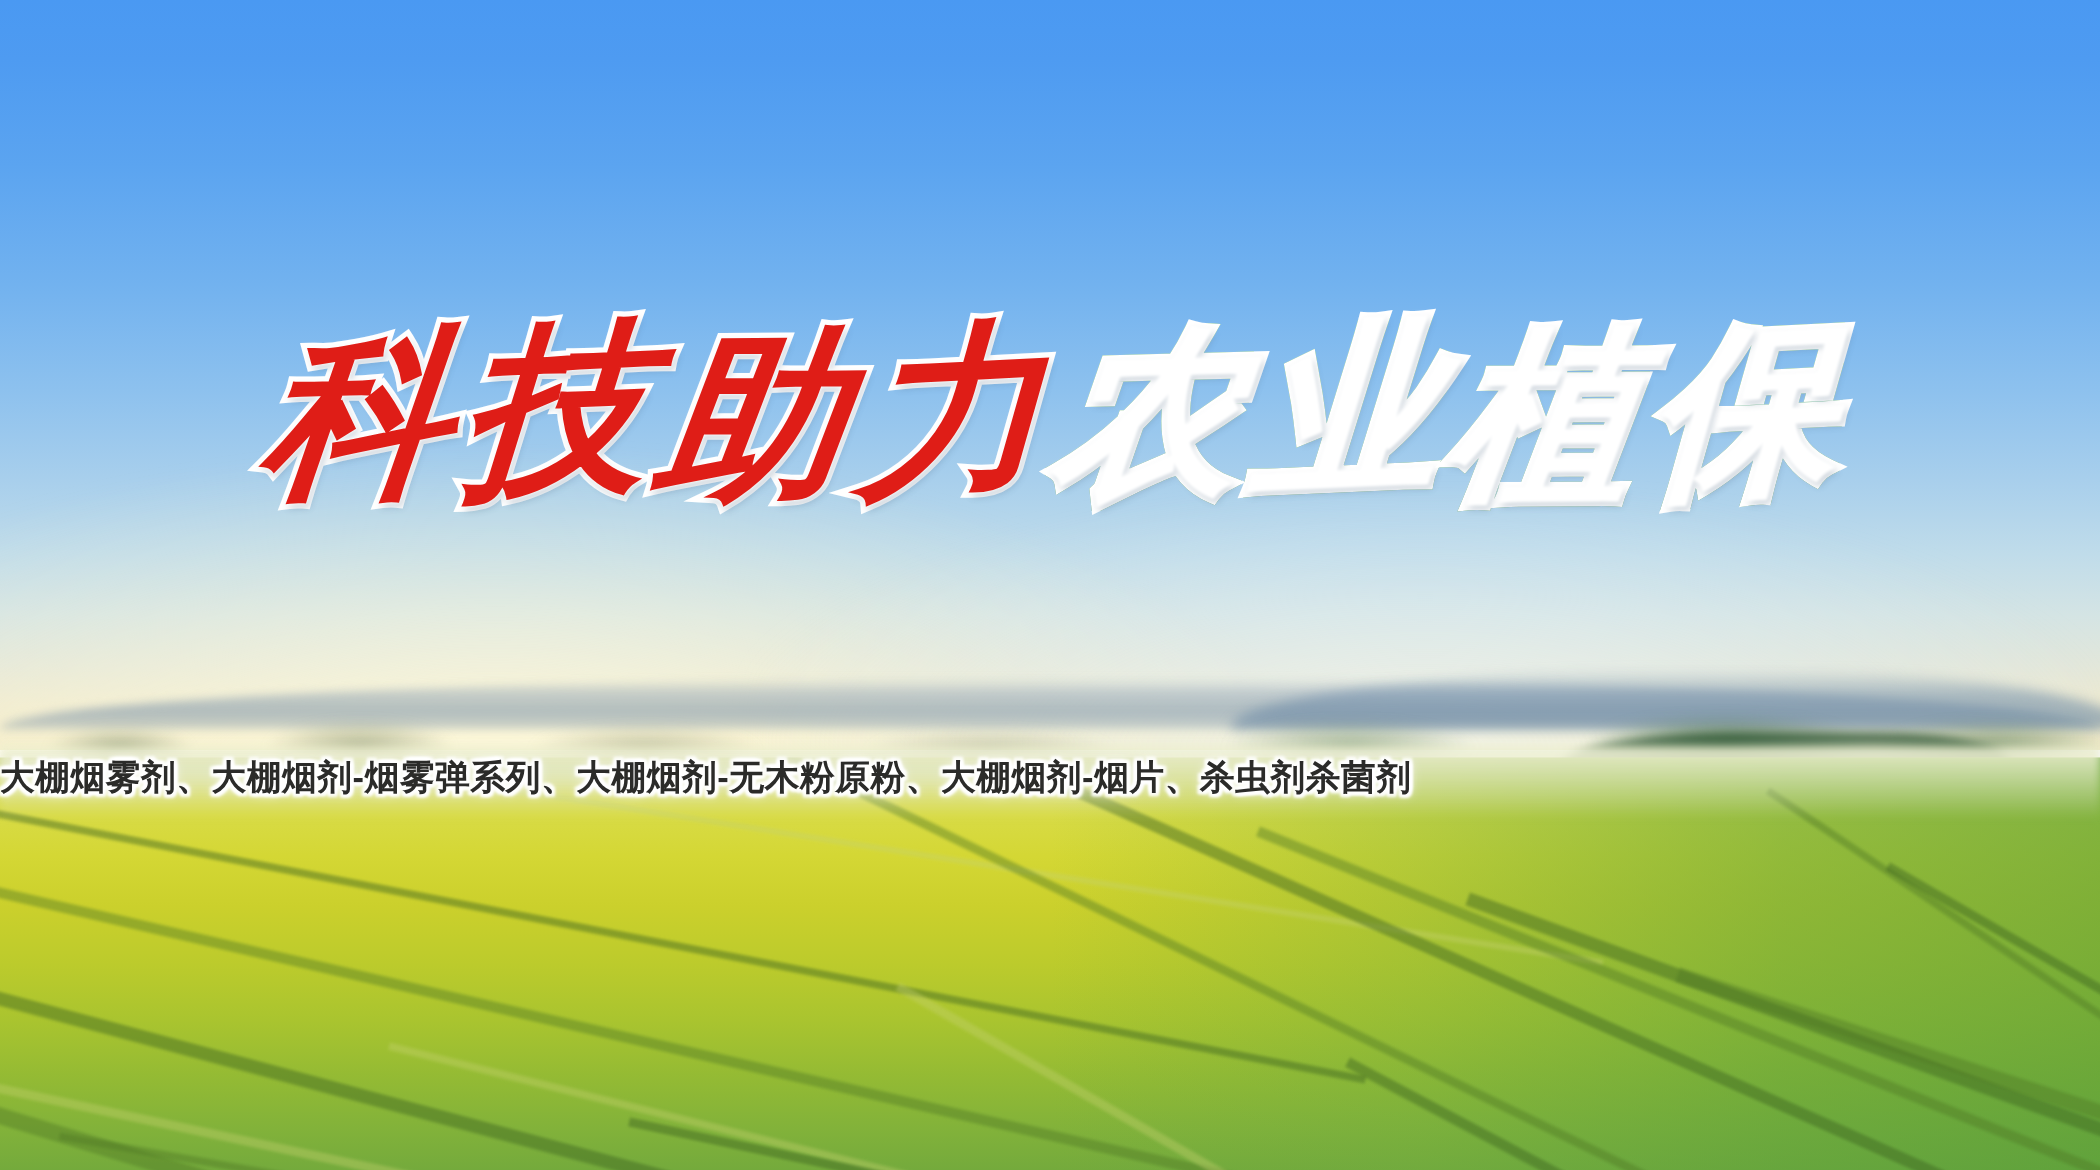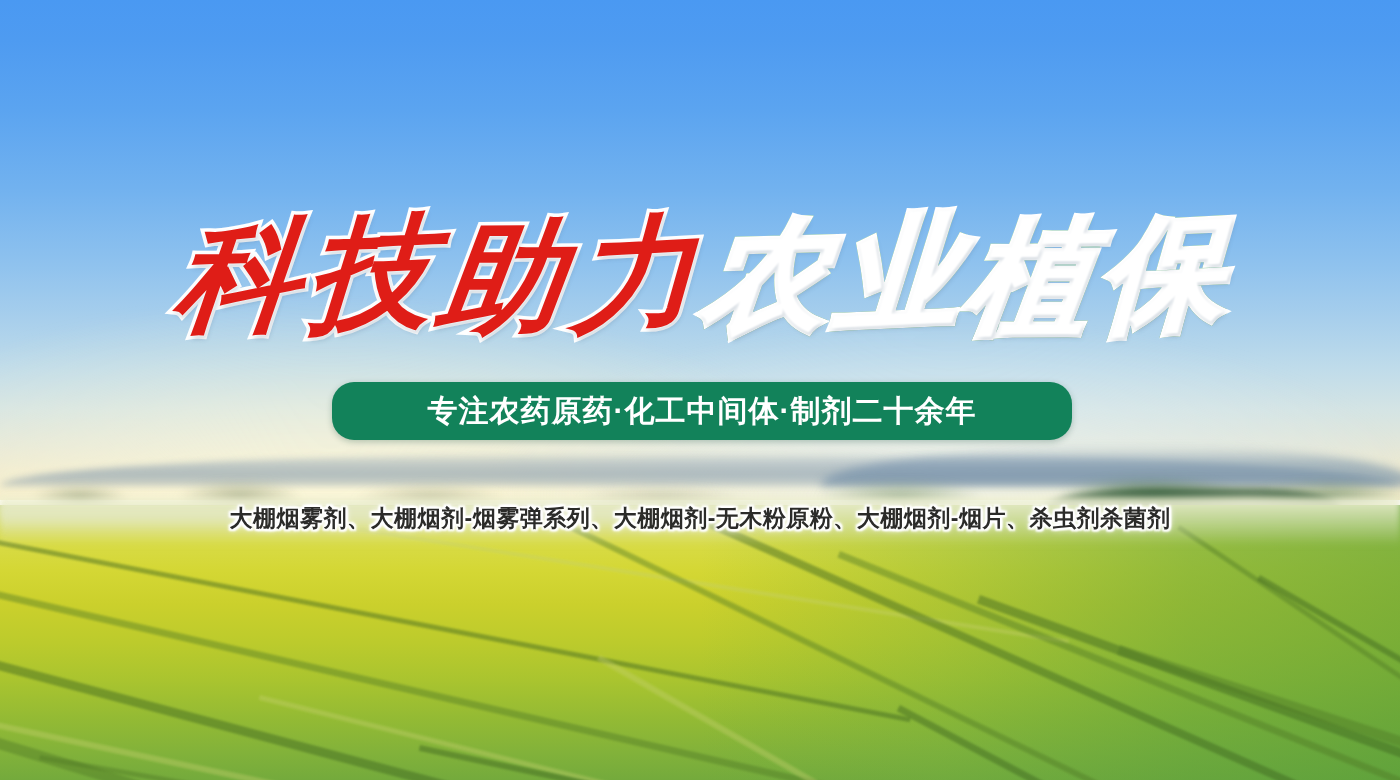--- a/index.html
+++ b/index.html
@@ -185,21 +185,21 @@
     font-family:"Liberation Sans","DejaVu Sans",sans-serif;
     font-size:30px;
     font-weight:700;
     letter-spacing:1px;
     white-space:nowrap;
   }
 
   
   .products{
     position:absolute;left:0;top:498px;width:1400px;
-    text-align:center;
+    text-align:left;
   }
   .prod-line{
     font-family:"Liberation Sans","DejaVu Sans",sans-serif;
     font-size:23px;
     font-weight:700;
     color:#2b2b29;
     line-height:40px;
     letter-spacing:.5px;
     white-space:nowrap;
     text-shadow:
@@ -254,21 +254,18 @@
         <span class="ch red r2">技</span>
         <span class="ch red r3">助</span>
         <span class="ch red r4">力</span>
         <span class="ch green ">农</span>
         <span class="ch green r2">业</span>
         <span class="ch green r3">植</span>
         <span class="ch green r4">保</span>
       </div>
   </div>
 
-  <div class="pill">
-    <span class="pill-text">专注农药原药·化工中间体·制剂二十余年</span>
-  </div>
 
   <div class="products">
     <div class="prod-line">大棚烟雾剂、大棚烟剂-烟雾弹系列、大棚烟剂-无木粉原粉、大棚烟剂-烟片、杀虫剂杀菌剂</div>
   </div>
 
 </div>
 
 </body></html>

